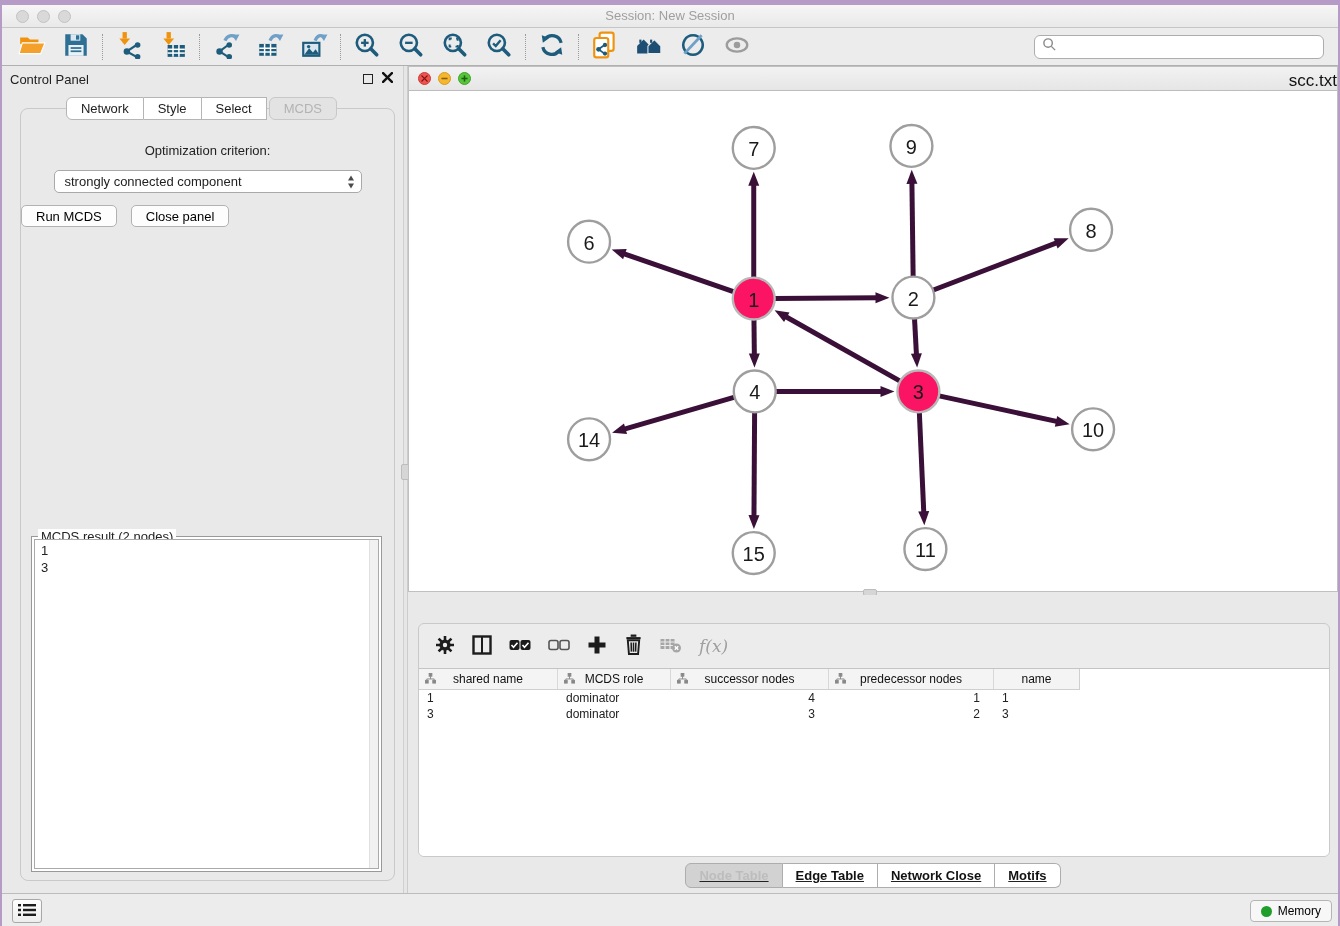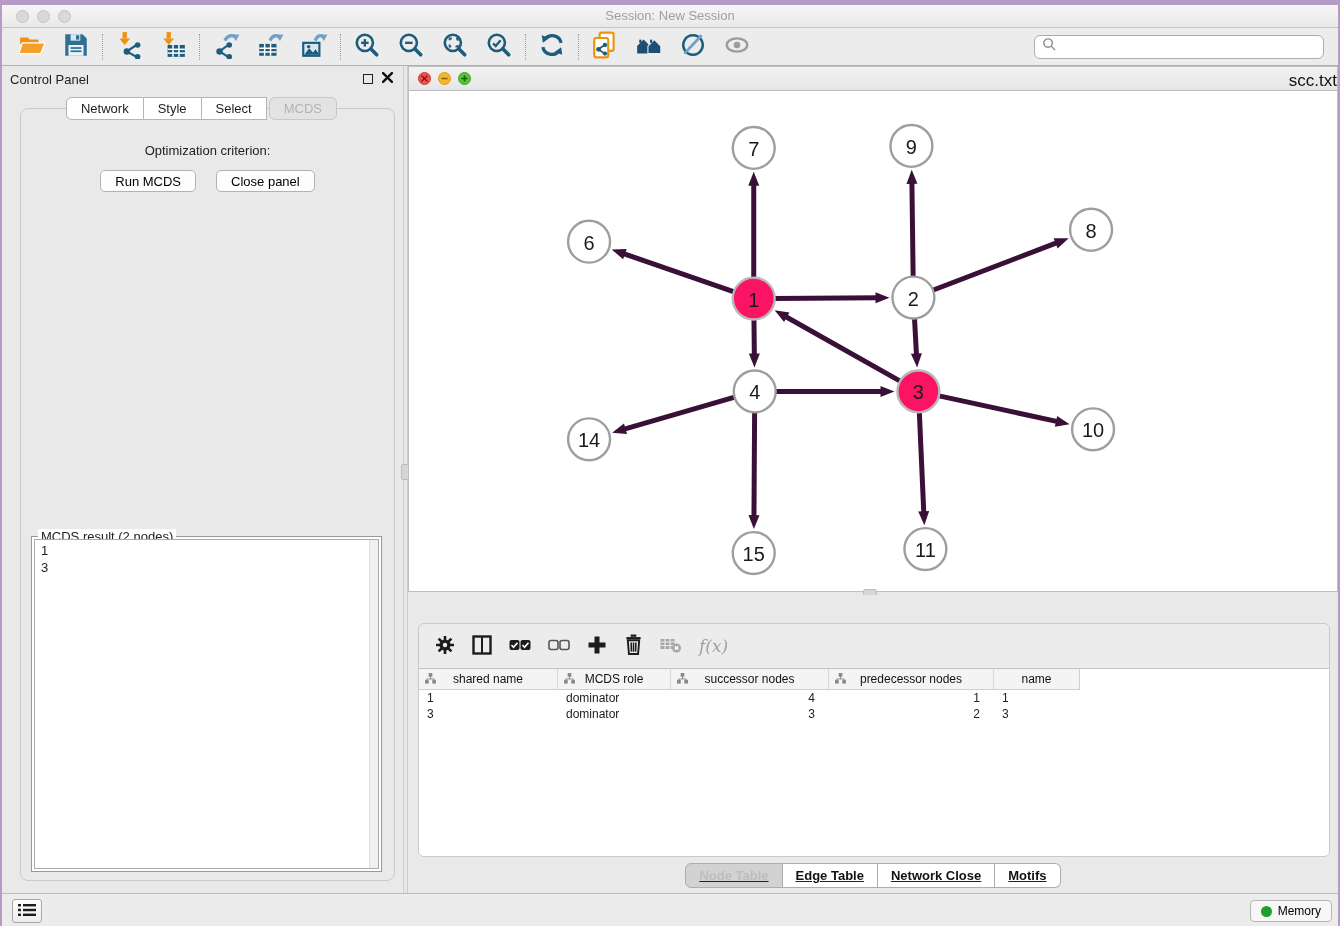--- a/index.html
+++ b/index.html
@@ -32,21 +32,21 @@
   .ph-icons{position:absolute; right:10px; top:5px; display:flex; gap:9px; align-items:center;}
   .float-ic{width:10px; height:10px; border:1.6px solid #222; display:inline-block;}
   .cp-tabs{position:absolute; left:0; right:0; top:31px; display:flex; justify-content:center; z-index:5;}
   .cp-tab{font-size:13px; padding:3px 14px; background:#fff; border:1px solid #b5b5b5; border-left:none; cursor:pointer;}
   .cp-tab:first-child{border-left:1px solid #b5b5b5; border-radius:6px 0 0 6px;}
   .cp-tab.mcds{background:#e3e3e3; color:#b3b3b3; border:1px solid #c8c8c8; border-radius:6px; margin-left:2px;}
   .cp-body{position:absolute; left:8px; right:8px; top:42px; bottom:12px; border:1px solid #c9c9c9; border-radius:8px; background:#e9e9e9;margin-left:12px;}
   .opt-label{margin-top:34px; text-align:center; font-size:13px;}
   .dropdown{position:relative; margin:12px auto 0; width:308px; height:23px; background:#fff; border:1px solid #a9a9a9; border-radius:5px; display:flex; align-items:center; padding:0 22px 0 10px; font-size:13px; cursor:pointer;}
   .dd-stepper{position:absolute; right:6px; top:4px;}
-  .btn-row{display:flex; justify-content:center; gap:20px; margin-top:12px;}
+  .btn-row{display:flex; gap:14px; margin-top:12px;}
   .pbtn{height:22px; padding:0 14px; font-size:13px; background:#fdfdfd; border:1px solid #b2b2b2; border-radius:5px; cursor:pointer; font-family:inherit;}
   .result-fs{position:absolute; left:4px; right:6px; top:427px; bottom:8px; border:1px solid #999; background:#fff; margin:0 6px; padding:2px;}
   .result-legend{position:absolute; top:-8px; left:6px; background:#fff; padding:0 3px; font-size:13px;}
   .result-area{position:relative; width:100%; height:100%; border:1px solid #aaa; background:#fff; padding:2px 6px; font-size:13px; line-height:17px; overflow:hidden;}
   .result-scroll{position:absolute; right:0; top:0; bottom:0; width:9px; background:#f1f1f1; border-left:1px solid #e0e0e0;}
 
   
   .v-divider{position:absolute; left:403px; width:5px; top:66px; bottom:33px; background:#e6e6e6; border-left:1px solid #d0d0d0; border-right:1px solid #cccccc;}
   .v-handle{position:absolute; left:-3px; top:398px; width:9px; height:16px; background:#d6d6d6; border:1px solid #bdbdbd; border-radius:2px;}
   .h-handle{position:absolute; left:455px; top:-3px; width:14px; height:7px; background:#d6d6d6; border:1px solid #bdbdbd; border-radius:2px;}
@@ -286,20 +286,27 @@
     </span>
   </div>
   <div class="cp-tabs">
     <span class="cp-tab">Network</span>
     <span class="cp-tab">Style</span>
     <span class="cp-tab">Select</span>
     <span class="cp-tab mcds">MCDS</span>
   </div>
   <div class="cp-body">
     <div class="opt-label">Optimization criterion:</div>
+    <div class="dropdown">
+      <span>strongly connected component</span>
+      <span class="dd-stepper"><svg viewBox="0 0 8 14" width="8" height="14">
+            <path d="M4 0.5 L7 5.5 H1 Z" fill="#4a4a4a"></path>
+            <path d="M1 8.5 H7 L4 13.5 Z" fill="#4a4a4a"></path>
+          </svg></span>
+    </div>
     <div class="btn-row">
       <button class="pbtn">Run MCDS</button>
       <button class="pbtn">Close panel</button>
     </div>
     <div class="result-fs">
       <span class="result-legend">MCDS result (2 nodes)</span>
       <div class="result-area">
         <div>1</div>
         <div>3</div>
         <div class="result-scroll"></div>

